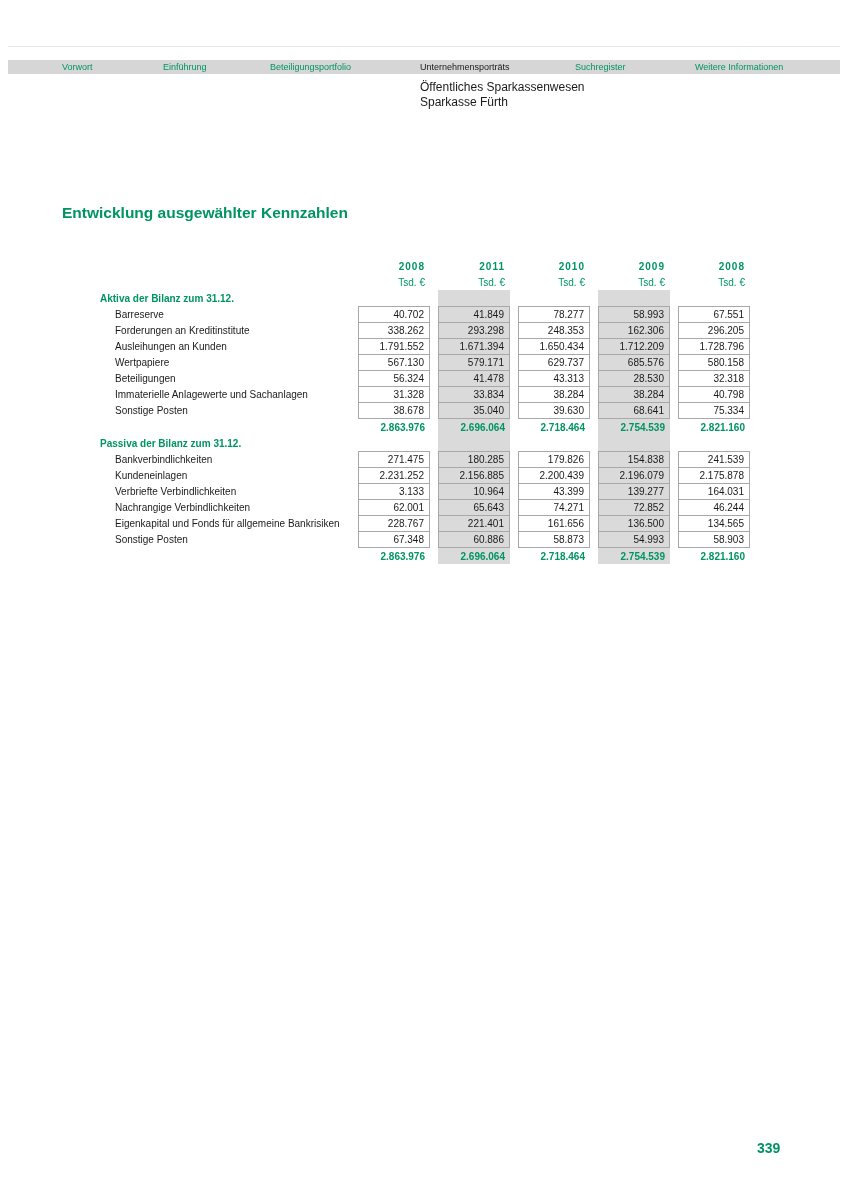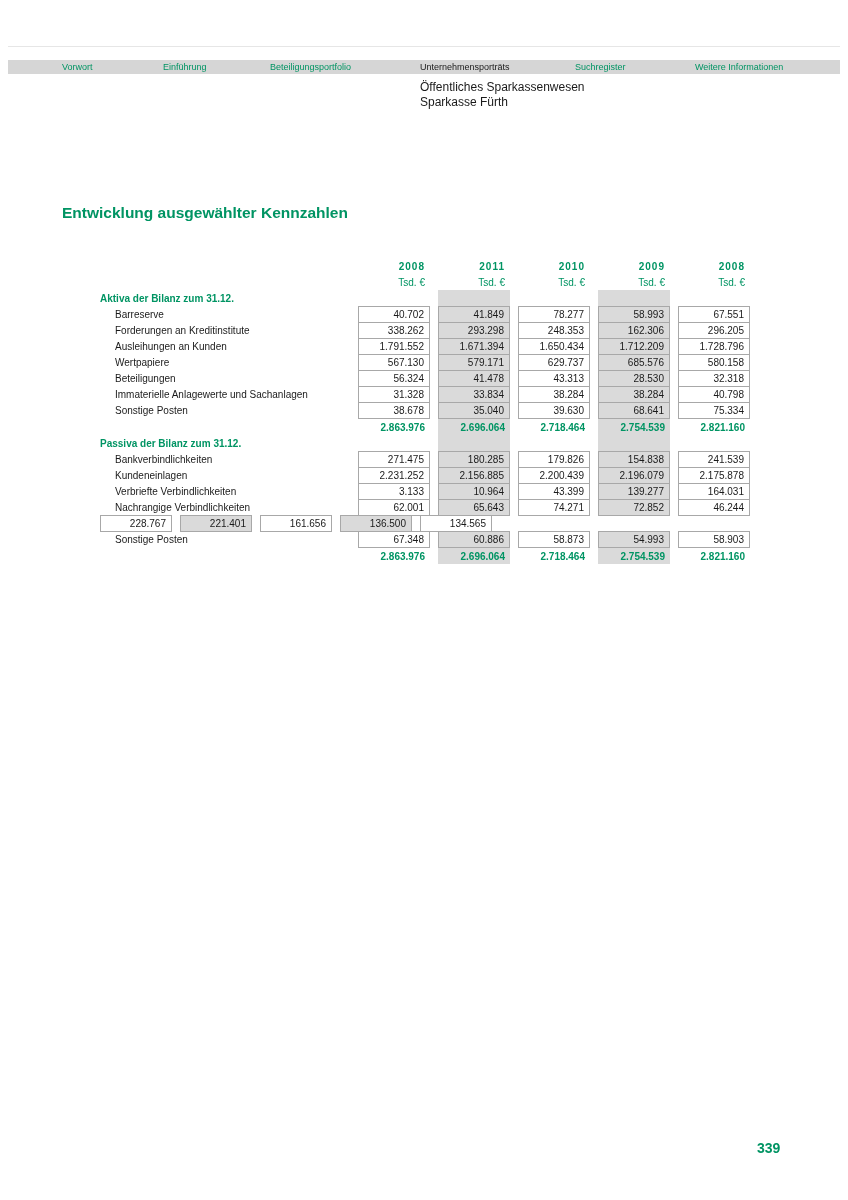--- a/index.html
+++ b/index.html
@@ -220,20 +220,21 @@
         </div>
         <div class="row data cl">
           <div class="lab">Nachrangige Verbindlichkeiten</div>
           <div class="cell c0">62.001</div>
           <div class="cell c1 sh">65.643</div>
           <div class="cell c2">74.271</div>
           <div class="cell c3 sh">72.852</div>
           <div class="cell c4">46.244</div>
         </div>
         <div class="row data cl">
+          <div class="lab">Eigenkapital und Fonds für allgemeine Bankrisiken</div>
           <div class="cell c0">228.767</div>
           <div class="cell c1 sh">221.401</div>
           <div class="cell c2">161.656</div>
           <div class="cell c3 sh">136.500</div>
           <div class="cell c4">134.565</div>
         </div>
         <div class="row data cl">
           <div class="lab">Sonstige Posten</div>
           <div class="cell c0">67.348</div>
           <div class="cell c1 sh">60.886</div>

